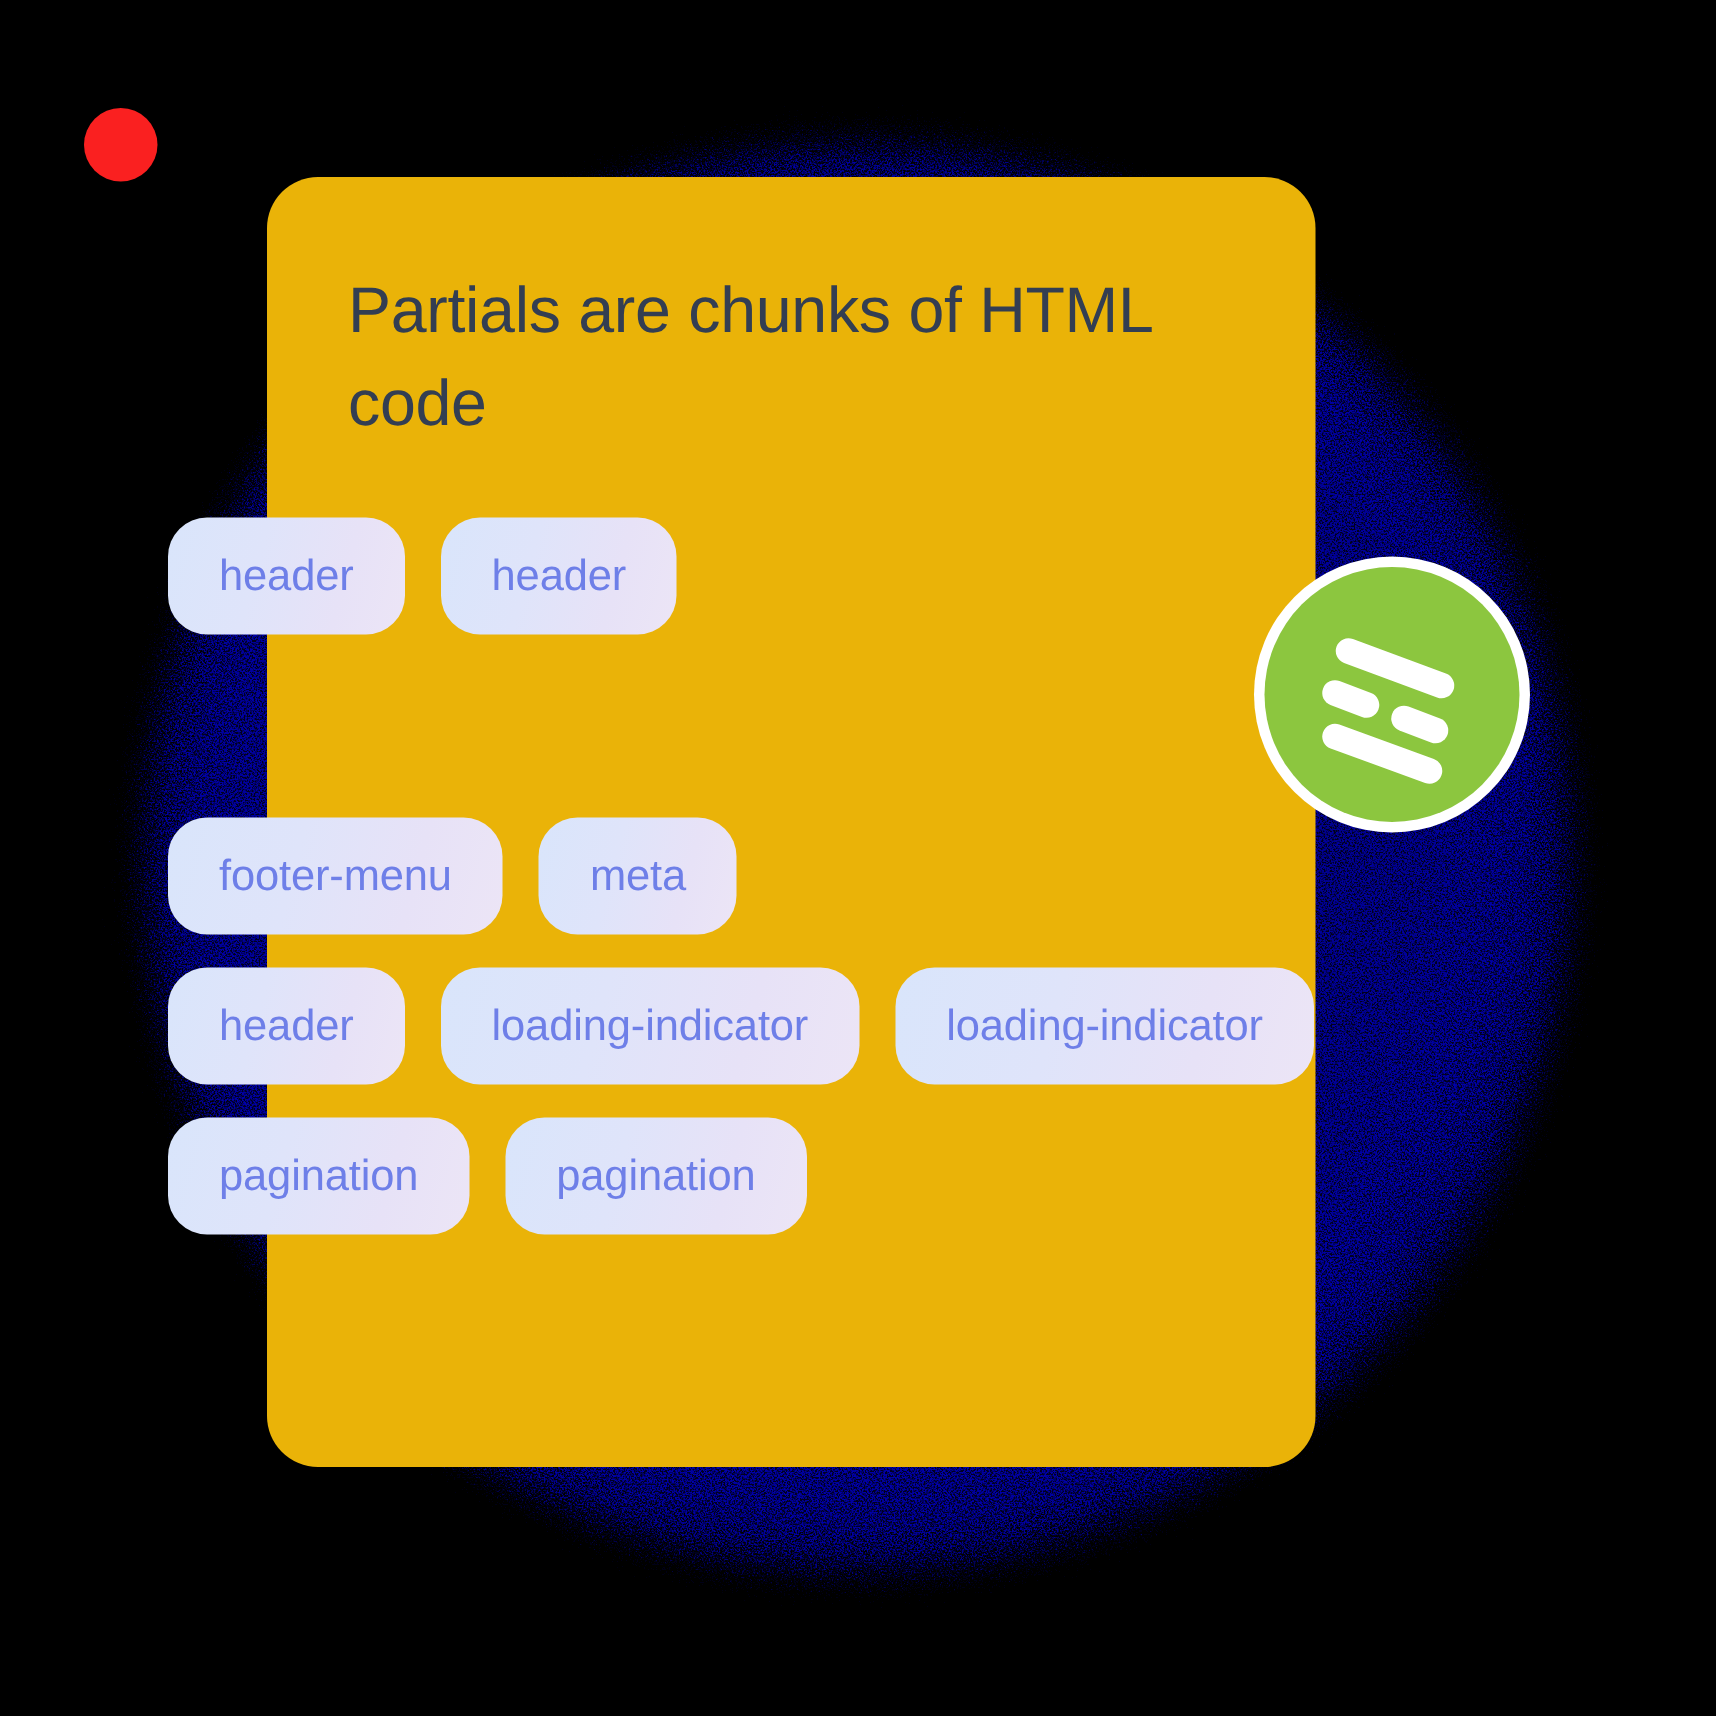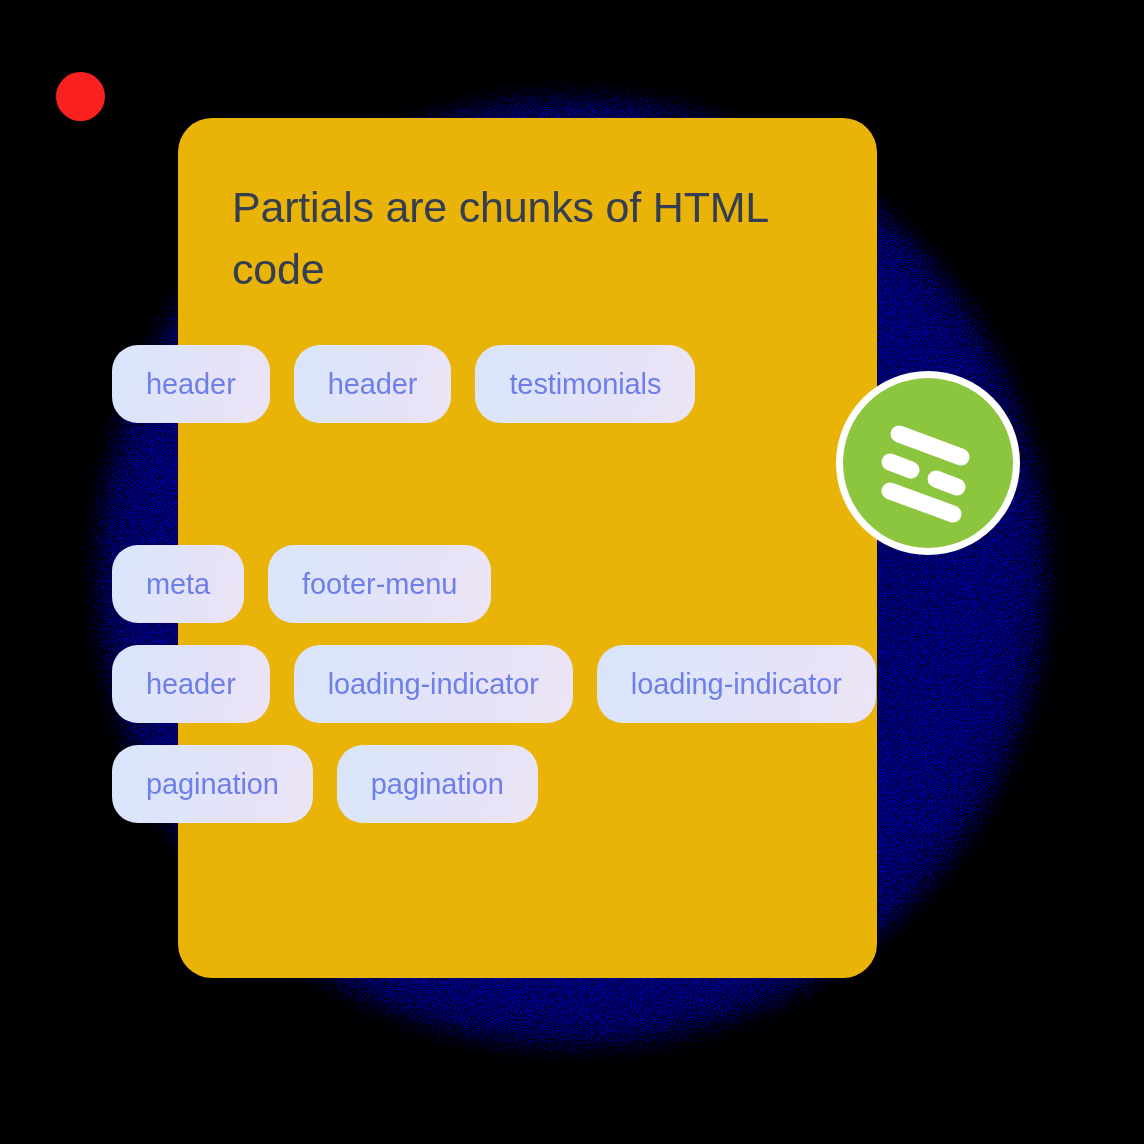--- a/index.html
+++ b/index.html
@@ -180,27 +180,26 @@
   <div class="red-dot"></div>
 
   <div class="card">
     <div class="card-title">Partials are chunks of HTML code</div>
   </div>
 
   <div class="tags">
     <div class="tag-row">
       <div class="tag">header</div>
       <div class="tag">header</div>
-      <div class="tag">testimonials</div>
-    </div>
-    <div class="tag-row">
-    </div>
-    <div class="tag-row">
+    </div>
+    <div class="tag-row">
+    </div>
+    <div class="tag-row">
+      <div class="tag">footer-menu</div>
       <div class="tag">meta</div>
-      <div class="tag">footer-menu</div>
     </div>
     <div class="tag-row">
       <div class="tag">header</div>
       <div class="tag">loading-indicator</div>
       <div class="tag">loading-indicator</div>
     </div>
     <div class="tag-row">
       <div class="tag">pagination</div>
       <div class="tag">pagination</div>
     </div>

